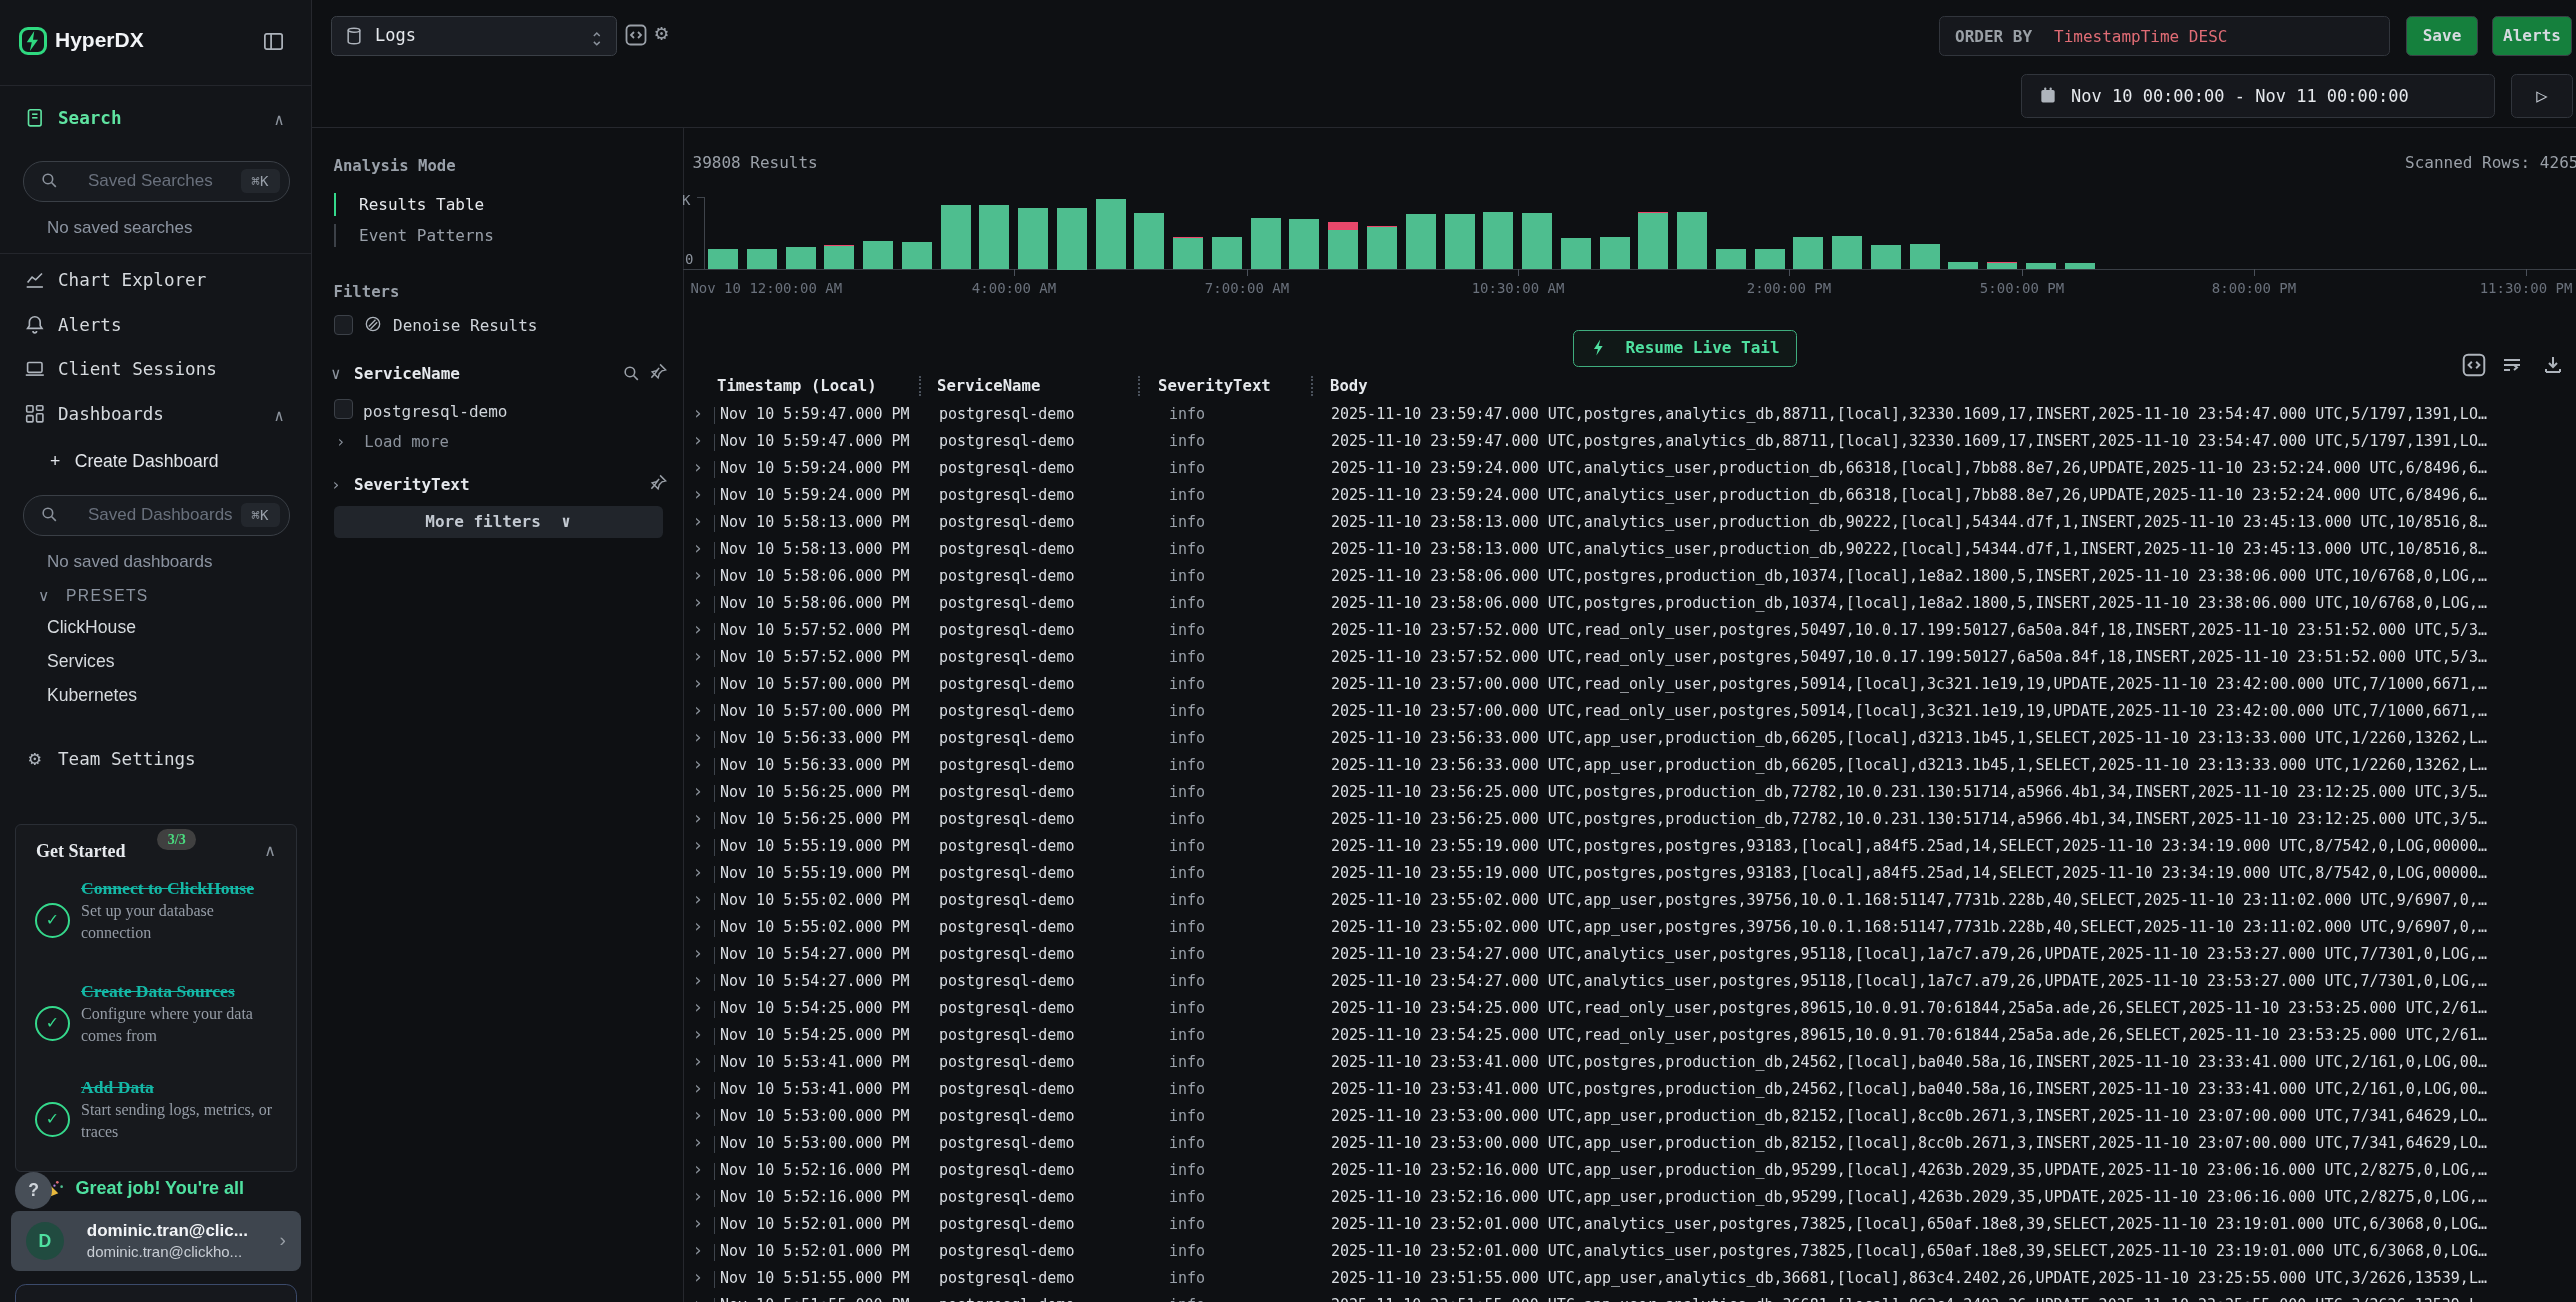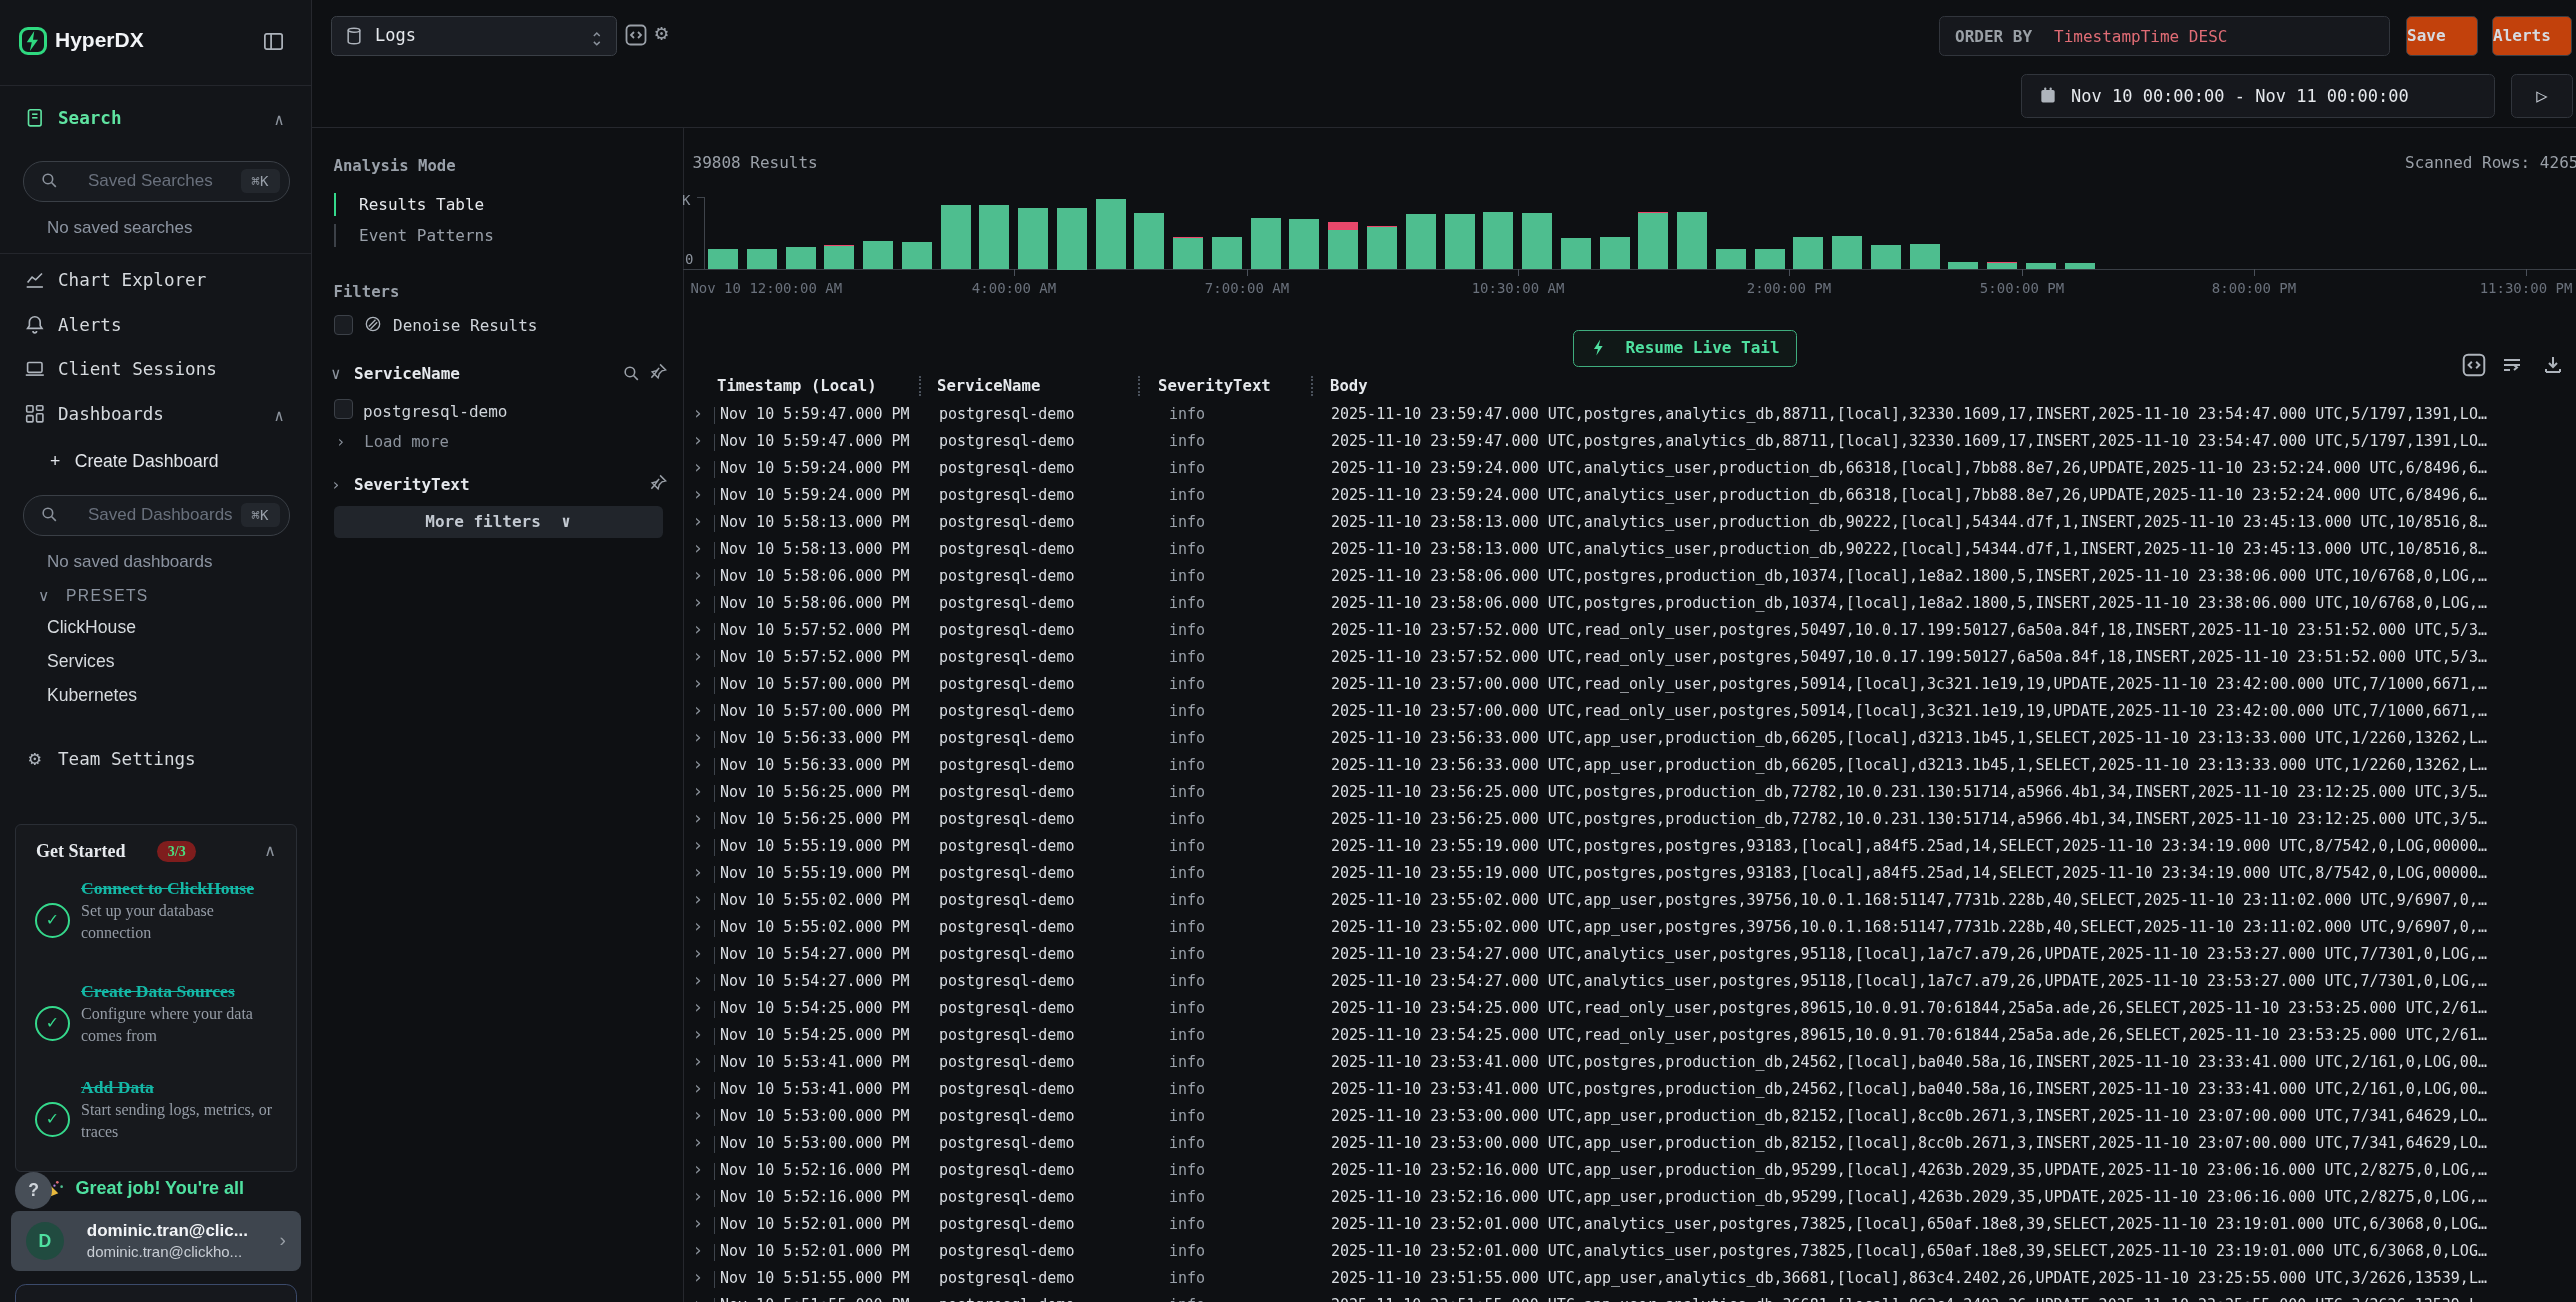--- a/index.html
+++ b/index.html
@@ -20,34 +20,34 @@
   .pill{position:absolute;left:23px;width:265px;height:39px;border:1.4px solid #3a3f46;
         border-radius:20px;background:#181b20;}
   .pill .ph{position:absolute;left:64px;top:8.8px;font-size:17px;color:#69707c;}
   .kbd{position:absolute;right:9.5px;top:6.8px;width:39px;height:24px;background:#23272d;
        border-radius:5.4px;color:#99a0aa;font-size:14px;text-align:center;line-height:24px;}
   .muted-note{position:absolute;left:47px;font-size:17px;color:#8b93a0;}
   .preset-item{position:absolute;left:47px;font-size:17.6px;color:#d6dade;cursor:pointer;}
   
   .gs-card{position:absolute;left:15px;top:824px;width:280px;height:346px;background:#17191d;
            border:0.7px solid #2a2e35;border-radius:6px;font-family:Liberation Serif, serif;}
-  .gs-badge{position:absolute;left:141px;top:16px;padding:2.7px 10.8px;border-radius:13.5px;
-            background:#7f1d1d;color:#4ade80;font-size:14px;font-weight:bold;}
+  .gs-badge{position:absolute;left:141px;top:4px;padding:2.7px 10.8px;border-radius:13.5px;
+            background:#404040;color:#4ade80;font-size:14px;font-weight:bold;}
   .gs-check{position:absolute;left:19px;width:31px;height:31px;border:2px solid #35d98c;
             border-radius:50%;color:#35d98c;text-align:center;line-height:30px;font-size:16px;}
   .gs-title{font-size:17.6px;font-weight:bold;color:#14b8a6;text-decoration:line-through;line-height:24px;}
   .gs-desc{font-size:16px;color:#959ca6;line-height:22px;}
   .user-card{position:absolute;left:10.8px;top:1211px;width:290px;height:60px;background:#3e454e;
              border-radius:8px;cursor:pointer;}
   .avatar{position:absolute;left:15px;top:10.8px;width:38px;height:38px;border-radius:50%;
           background:#214b40;color:#4fe0a0;font-weight:bold;font-size:17.6px;text-align:center;line-height:38px;}
   
   .tb-box{position:absolute;background:#16181d;border:1.4px solid #31353c;border-radius:5.4px;}
-  .tb-btn{position:absolute;background:#c2410c;border:1.4px solid #3a3f46;border-radius:5.4px;
-          color:#d6dae0;font-weight:bold;font-size:16px;text-align:left;cursor:pointer;}
+  .tb-btn{position:absolute;background:#15803d;border:1.4px solid #3a3f46;border-radius:5.4px;
+          color:#d6dae0;font-weight:bold;font-size:16px;text-align:center;cursor:pointer;}
   .kw{color:#9aa0a6;font-weight:bold;}
   .fld-purple{color:#b57edc;}
   .fld-pink{color:#e06c75;}
   
   .fp-label{position:absolute;font-size:15.6px;font-weight:bold;color:#99a0a9;}
   .fp-item{position:absolute;font-size:16px;color:#cfd4da;}
   .checkbox{position:absolute;width:17.6px;height:17.6px;background:#1a1d22;border:1.4px solid #3c4148;
             border-radius:4px;cursor:pointer;}
   .fp-btn{position:absolute;left:333px;top:506px;width:329px;height:32px;background:#21252b;
           border-radius:5.4px;color:#c3c9d1;font-weight:bold;font-size:16px;text-align:center;

